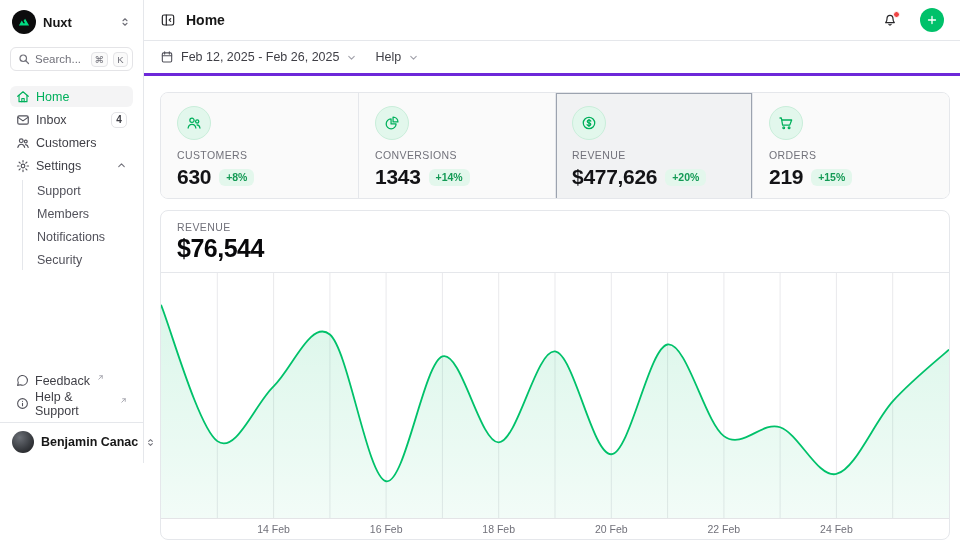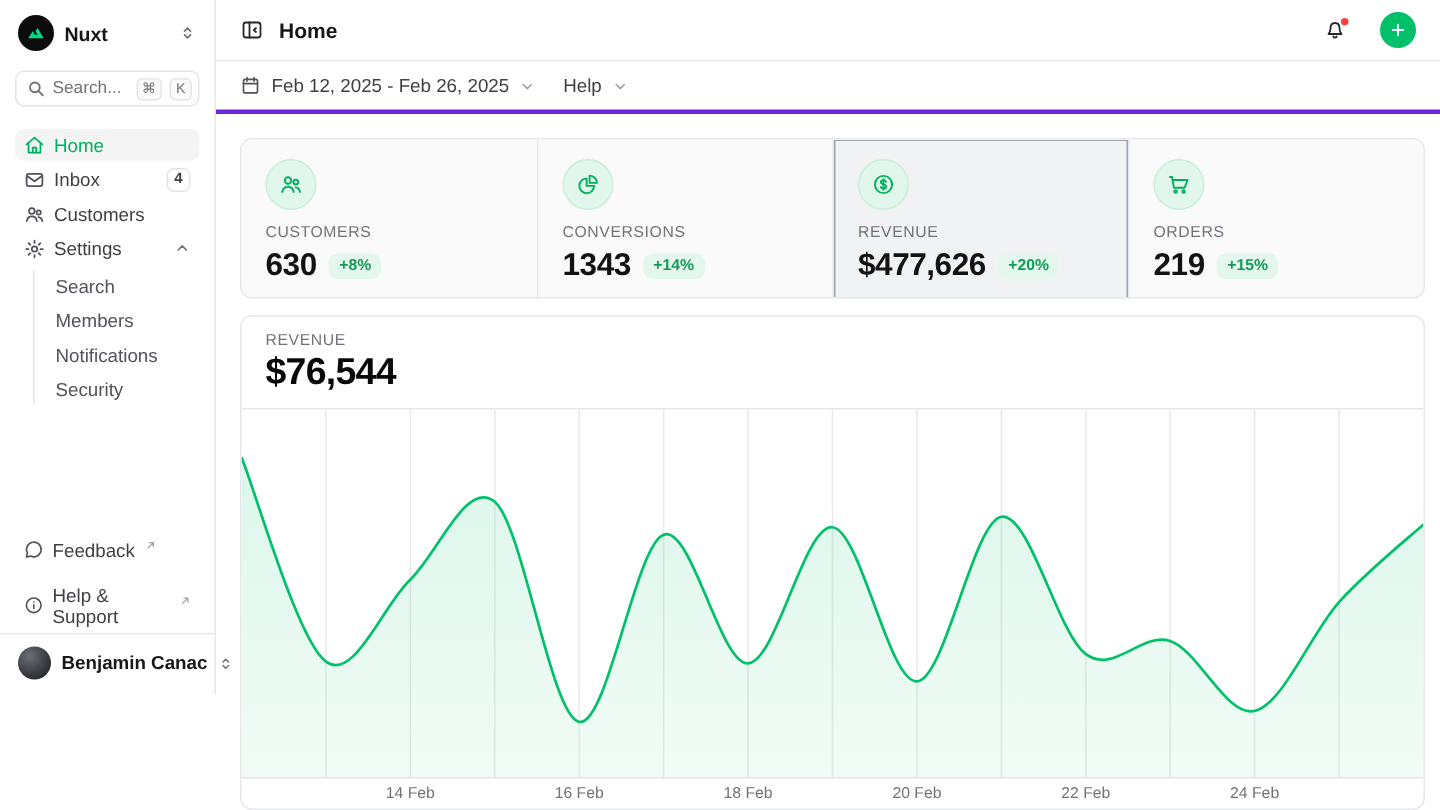--- a/index.html
+++ b/index.html
@@ -28,21 +28,21 @@
   .nav-item.active { background:#f4f4f5; color:#00b05c; }
   .nav-item.active .nicon { color:#00b05c; }
   .nav-item .grow { flex:1; }
   .count-badge { font-size:10px; font-weight:600; color:#3f3f46; border:1px solid #e4e4e7;
     border-radius:5px; height:16px; min-width:16px; padding:0 4px; display:flex;
     align-items:center; justify-content:center; background:#fff; }
   .subnav { margin-left:12px; border-left:1px solid #e5e7eb; padding-left:12px;
     display:flex; flex-direction:column; gap:2px; margin-top:2px; }
   .subnav .nav-item { padding:0 2px; color:#52525b; font-weight:400; }
   .spacer { flex:1; }
-  .foot-links { display:flex; flex-direction:column; gap:16px; }
+  .foot-links { display:flex; flex-direction:column; gap:2px; }
   .ext-arrow { color:#a1a1aa; display:flex; margin-left:1px; margin-top:-6px; }
   .user-sec { border-top:1px solid #e5e7eb; margin:8px -10px 0; padding:8px 10px 2px; }
   .user-row { display:flex; align-items:center; gap:7px; padding:0 2px; cursor:pointer;text-align:right; }
   .avatar { width:22px; height:22px; border-radius:50%; flex:none;
     background:radial-gradient(circle at 35% 30%, #6b6f76 0%, #3a3d42 55%, #17181a 100%); }
   .user-name { font-size:12.5px; font-weight:600; color:#171717; flex:1; white-space:nowrap; }
 
   
   .main { flex:1; display:flex; flex-direction:column; min-width:0; }
   .topbar { height:41px; border-bottom:1px solid #e5e7eb; display:flex; align-items:center;
@@ -170,21 +170,21 @@
         <span class="grow"></span>
         <span class="icon-muted">
           <svg width="11" height="11" viewBox="0 0 24 24" fill="none" stroke="currentColor" stroke-width="2.4" stroke-linecap="round" stroke-linejoin="round">
               <path d="m6 14.5 6-6 6 6"></path>
             </svg>
         </span>
       </div>
 
       <div class="subnav">
         <div class="nav-item">
-          <span>Search</span>
+          <span>Support</span>
         </div>
         <div class="nav-item">
           <span>Members</span>
         </div>
         <div class="nav-item">
           <span>Notifications</span>
         </div>
         <div class="nav-item">
           <span>Security</span>
         </div>

